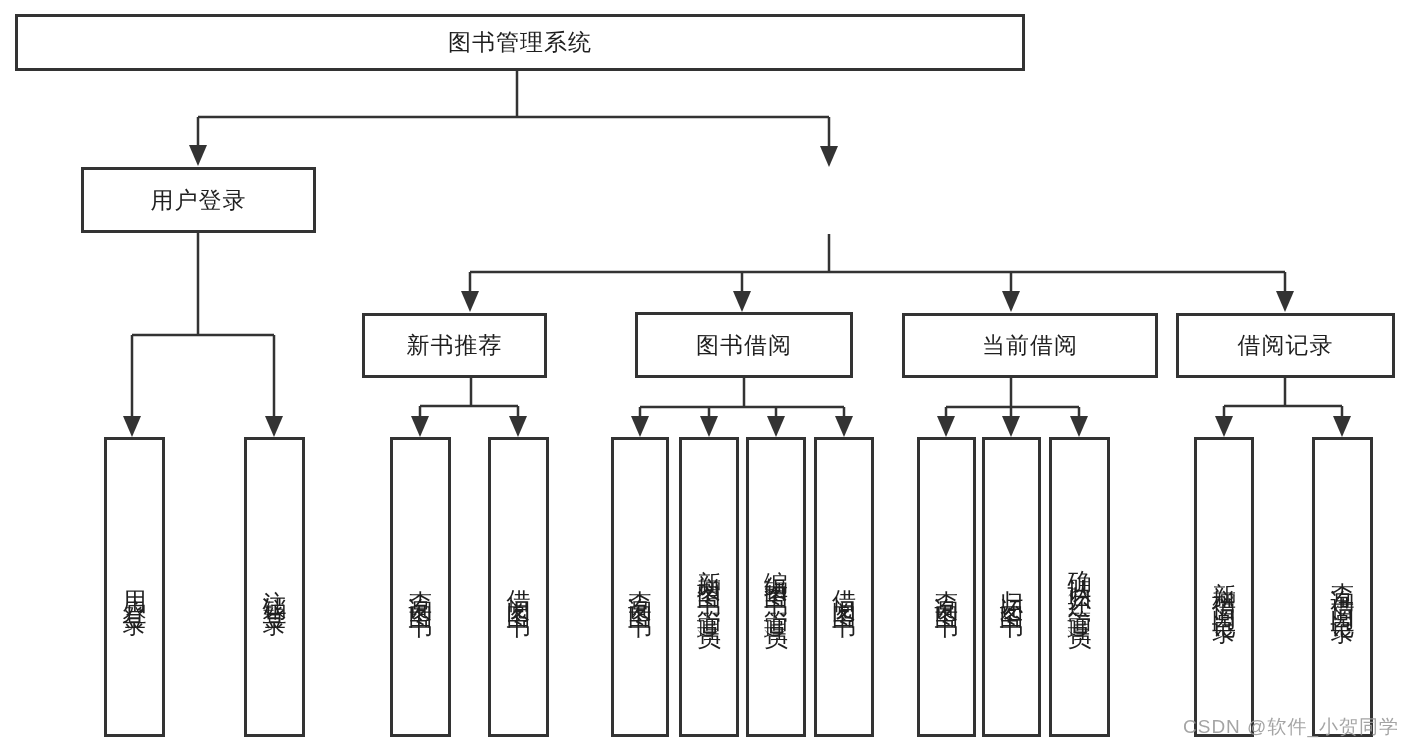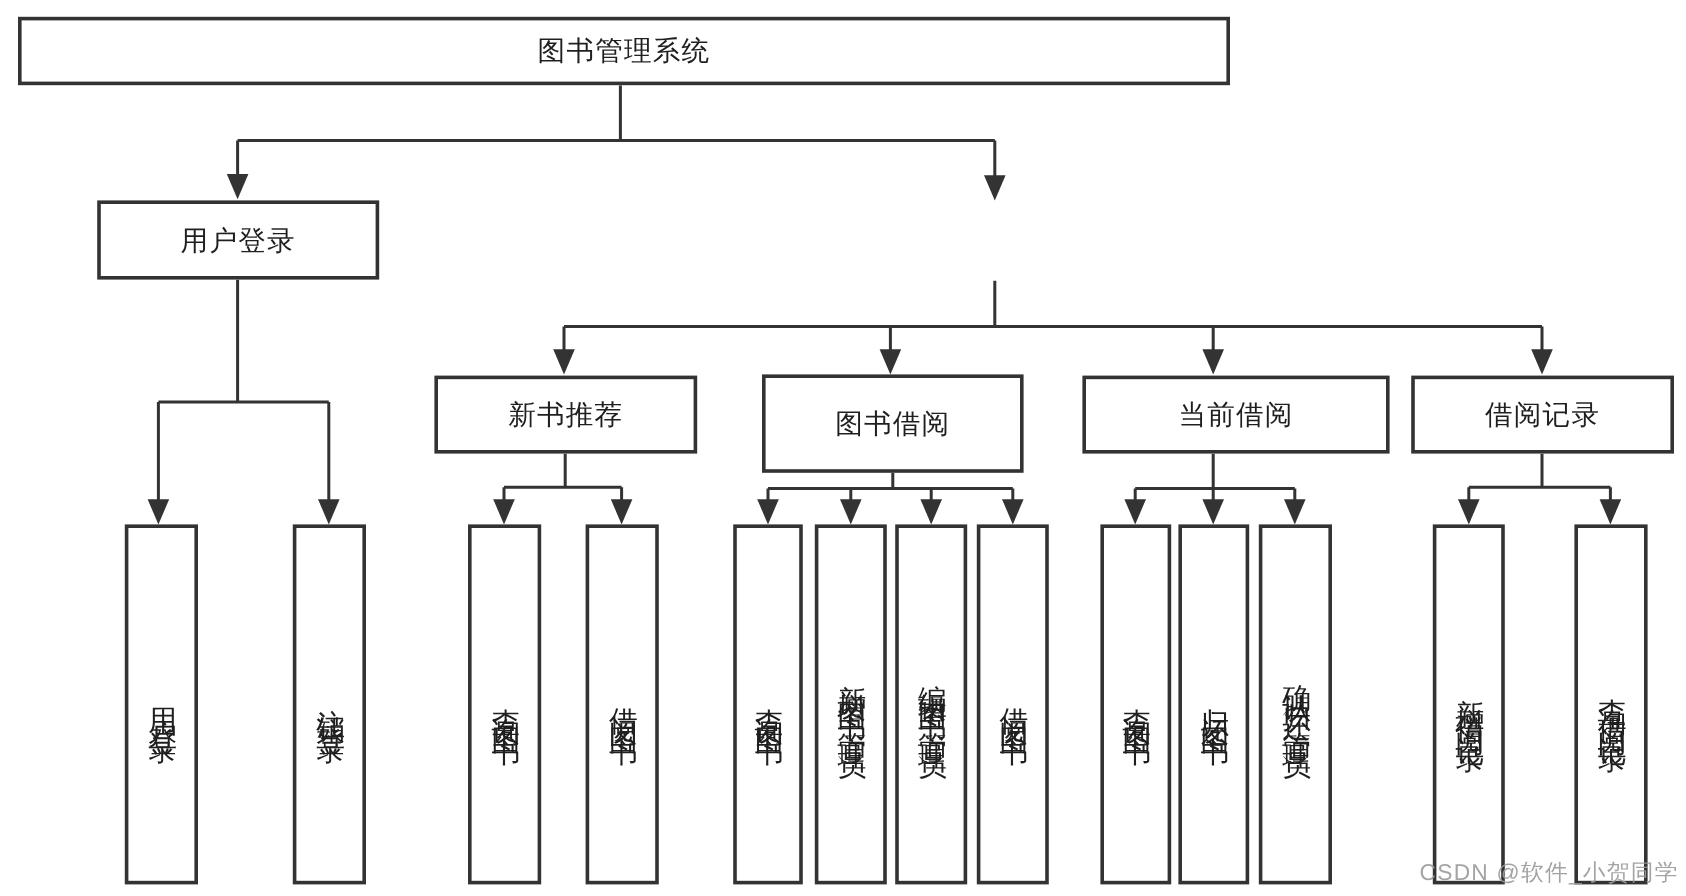--- a/index.html
+++ b/index.html
@@ -42,22 +42,22 @@
     letter-spacing:8px;
     line-height:1;
     max-height:292px;
   }
   
   .pos-root{left:15px;top:14px;width:1010px;height:57px;}
   
   .pos-user-login{left:81px;top:167px;width:235px;height:66px;}
   .pos-book-mgmt{left:712px;top:168px;width:235px;height:66px;}
   
-  .pos-new-rec{left:362px;top:313px;width:219px;height:65px;align-items:center;}
-  .pos-book-borrow{left:635px;top:312px;width:218px;height:82px;}
+  .pos-new-rec{left:362px;top:313px;width:185px;height:65px;align-items:center;}
+  .pos-book-borrow{left:635px;top:312px;width:218px;height:66px;}
   .pos-current-borrow{left:902px;top:313px;width:256px;height:65px;}
   .pos-borrow-records{left:1176px;top:313px;width:219px;height:65px;}
   
   .pos-l1{left:104px;width:61px;}
   .pos-l2{left:244px;width:61px;}
   .pos-l3{left:390px;width:61px;}
   .pos-l4{left:488px;width:61px;}
   .pos-l5{left:611px;width:58px;}
   .pos-l6{left:679px;width:60px;}
   .pos-l7{left:746px;width:60px;}

